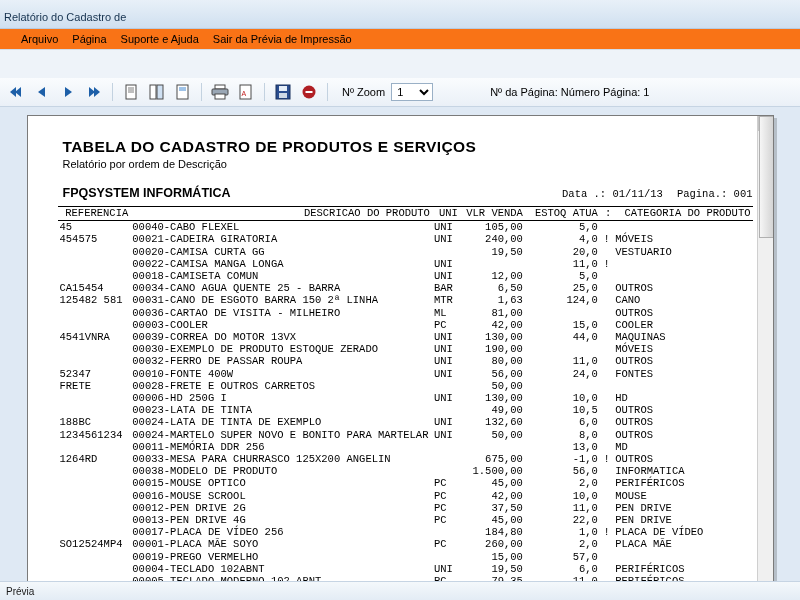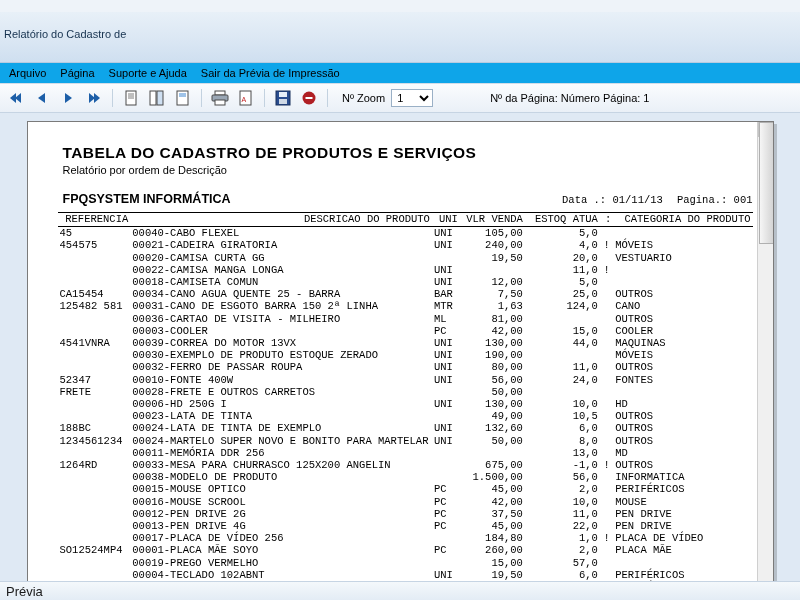--- a/index.html
+++ b/index.html
@@ -21,50 +21,50 @@
     display: flex;
     flex-direction: column;
     background: #eef3f9;
   }
   
   .titlebar {
     height: 18px;
     background: linear-gradient(to bottom, #e8f0f8 0%, #dce8f4 50%, #cfdff0 100%);
     border-bottom: 1px solid #b8cbe0;
     display: flex;
-    align-items: flex-start;
-    padding: 16px 4px;
+    align-items: flex-end;
+    padding: 5px 4px;
     font-size: 11px;
     color: #16324f;
-    margin-top: 12px;
   }
   
   .menubar {
     height: 20px;
-    background: #0ea5e9;
+    background: #f97316;
     border-bottom: 1px solid #d2dde8;
     display: flex;
     align-items: center;
-    padding: 0 2px;
+    padding: 0 14px;
   }
   .menubar .menu-item {
     padding: 2px 7px;
     font-size: 11px;
     color: #000;
     cursor: default;
   }
   
   .toolbar {
     height: 28px;
     background: linear-gradient(to bottom, #fafcfe 0%, #eaf0f7 100%);
     border-bottom: 1px solid #c6d4e3;
     display: flex;
     align-items: center;
     padding: 0 4px;
     gap: 2px;
+    margin-top: 28px;
   }
   .tb-btn {
     width: 22px;
     height: 22px;
     display: flex;
     align-items: center;
     justify-content: center;
     border: 1px solid transparent;
     border-radius: 2px;
   }
@@ -211,21 +211,21 @@
   .vscroll .arrow.up { top: 0; }
   .vscroll .arrow.down { bottom: 0; }
   
   .statusbar {
     height: 18px;
     background: linear-gradient(to bottom, #f4f8fb, #e3ecf5);
     border-top: 1px solid #c6d4e3;
     display: flex;
     align-items: center;
     padding: 0 6px;
-    font-size: 13px;
+    font-size: 10px;
     color: #1a1a1a;
   }
   svg { display: block; }
 </style>
 </head>
 <body>
 
 <div class="app-window">
 
   <div class="titlebar">
@@ -401,21 +401,21 @@
                   <td class="c-uni">UNI</td>
                   <td class="c-vlr">12,00</td>
                   <td class="c-est">5,0</td>
                   <td class="c-flag"></td>
                   <td class="c-cat"></td>
                 </tr>
                 <tr>
                   <td class="c-ref">CA15454</td>
                   <td class="c-desc">00034-CANO AGUA QUENTE 25 - BARRA</td>
                   <td class="c-uni">BAR</td>
-                  <td class="c-vlr">7,50</td>
+                  <td class="c-vlr">6,50</td>
                   <td class="c-est">25,0</td>
                   <td class="c-flag"></td>
                   <td class="c-cat">OUTROS</td>
                 </tr>
                 <tr>
                   <td class="c-ref">125482 581</td>
                   <td class="c-desc">00031-CANO DE ESGOTO BARRA 150 2ª LINHA</td>
                   <td class="c-uni">MTR</td>
                   <td class="c-vlr">1,63</td>
                   <td class="c-est">124,0</td>

